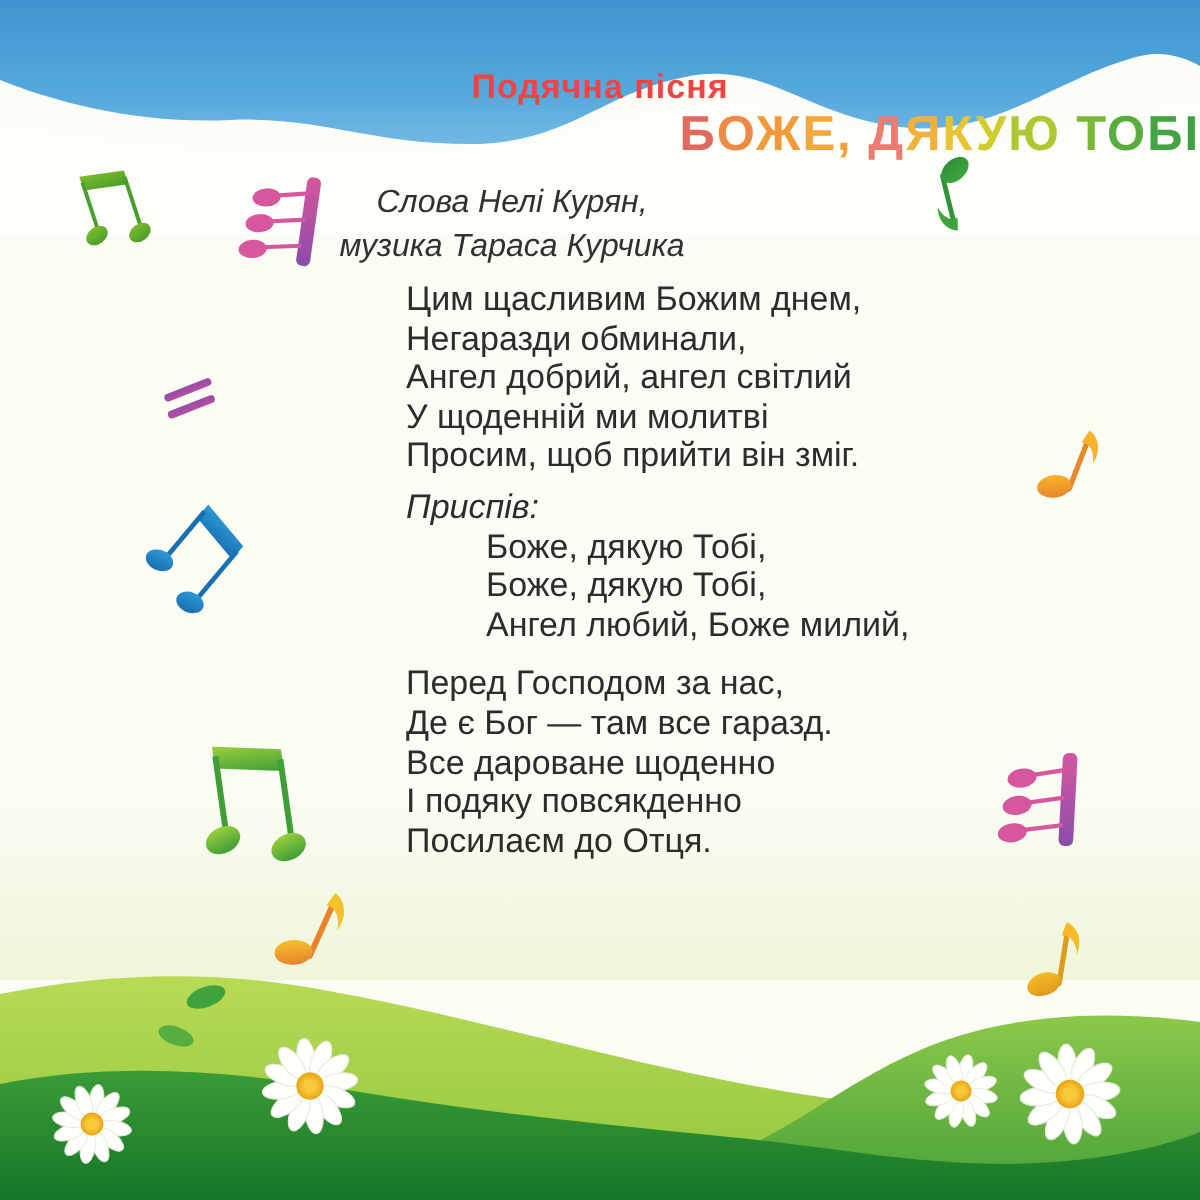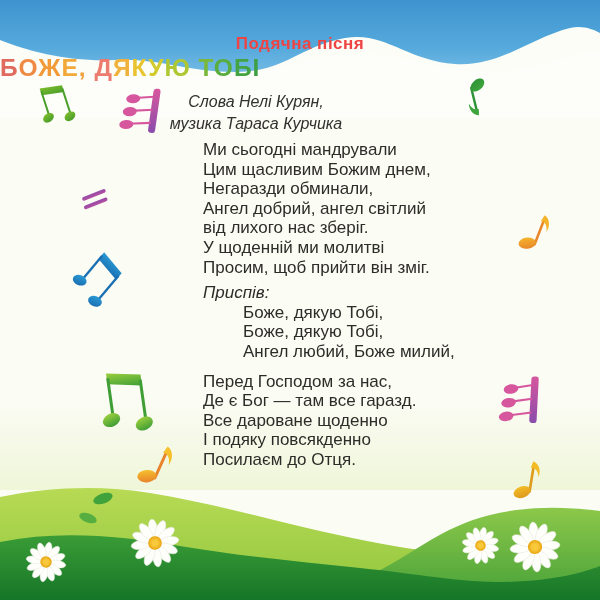--- a/index.html
+++ b/index.html
@@ -15,21 +15,21 @@
   #grass{position:absolute;left:0;bottom:0;z-index:3;}
   #deco-layer{position:absolute;inset:0;z-index:4;}
   .deco{position:absolute;}
   .deco svg{width:100%;height:100%;overflow:visible;}
   #text-layer{position:absolute;inset:0;z-index:5;}
   .subtitle{
     position:absolute;top:34px;left:0;width:600px;text-align:center;
     font-size:17px;font-weight:bold;letter-spacing:.5px;
   }
   .main-title{
-    position:absolute;top:54px;left:0;width:600px;text-align:left;
+    position:absolute;top:54px;left:0;width:600px;text-align:right;
     font-size:24.5px;font-weight:bold;letter-spacing:1px;white-space:nowrap;
   }
   .credits{
     position:absolute;top:91px;left:0;width:512px;text-align:center;
     font-style:italic;font-size:16px;line-height:22px;color:#33312e;font-weight:500;
   }
   .lyrics{
     position:absolute;left:203px;top:140px;width:290px;
     font-size:17px;line-height:19.6px;color:#2e2c29;
   }
@@ -338,25 +338,23 @@
 
     <div class="main-title"><span style="color: rgb(224, 106, 96);">Б</span><span style="color: rgb(239, 138, 69);">О</span><span style="color: rgb(242, 154, 56);">Ж</span><span style="color: rgb(243, 169, 58);">Е</span><span style="color: rgb(242, 161, 60);">,</span><span> </span><span style="color: rgb(236, 123, 112);">Д</span><span style="color: rgb(240, 178, 60);">Я</span><span style="color: rgb(233, 196, 48);">К</span><span style="color: rgb(210, 203, 46);">У</span><span style="color: rgb(175, 199, 50);">Ю</span><span> </span><span style="color: rgb(121, 184, 58);">Т</span><span style="color: rgb(88, 173, 62);">О</span><span style="color: rgb(68, 163, 66);">Б</span><span style="color: rgb(63, 159, 68);">І</span></div>
 
     <div class="credits">
       <div>Слова Нелі Курян,</div>
       <div>музика Тараса Курчика</div>
     </div>
 
     <div class="lyrics">
       <div class="verse1">
-          <div class="line">Ми сьогодні мандрували</div>
           <div class="line">Цим щасливим Божим днем,</div>
           <div class="line">Негаразди обминали,</div>
           <div class="line">Ангел добрий, ангел світлий</div>
-          <div class="line">від лихого нас зберіг.</div>
           <div class="line">У щоденній ми молитві</div>
           <div class="line">Просим, щоб прийти він зміг.</div>
         </div>
       <div class="chorus-label line">Приспів:</div>
       <div class="chorus">
           <div class="line">Боже, дякую Тобі,</div>
           <div class="line">Боже, дякую Тобі,</div>
           <div class="line">Ангел любий, Боже милий,</div>
         </div>
       <div class="verse2">

